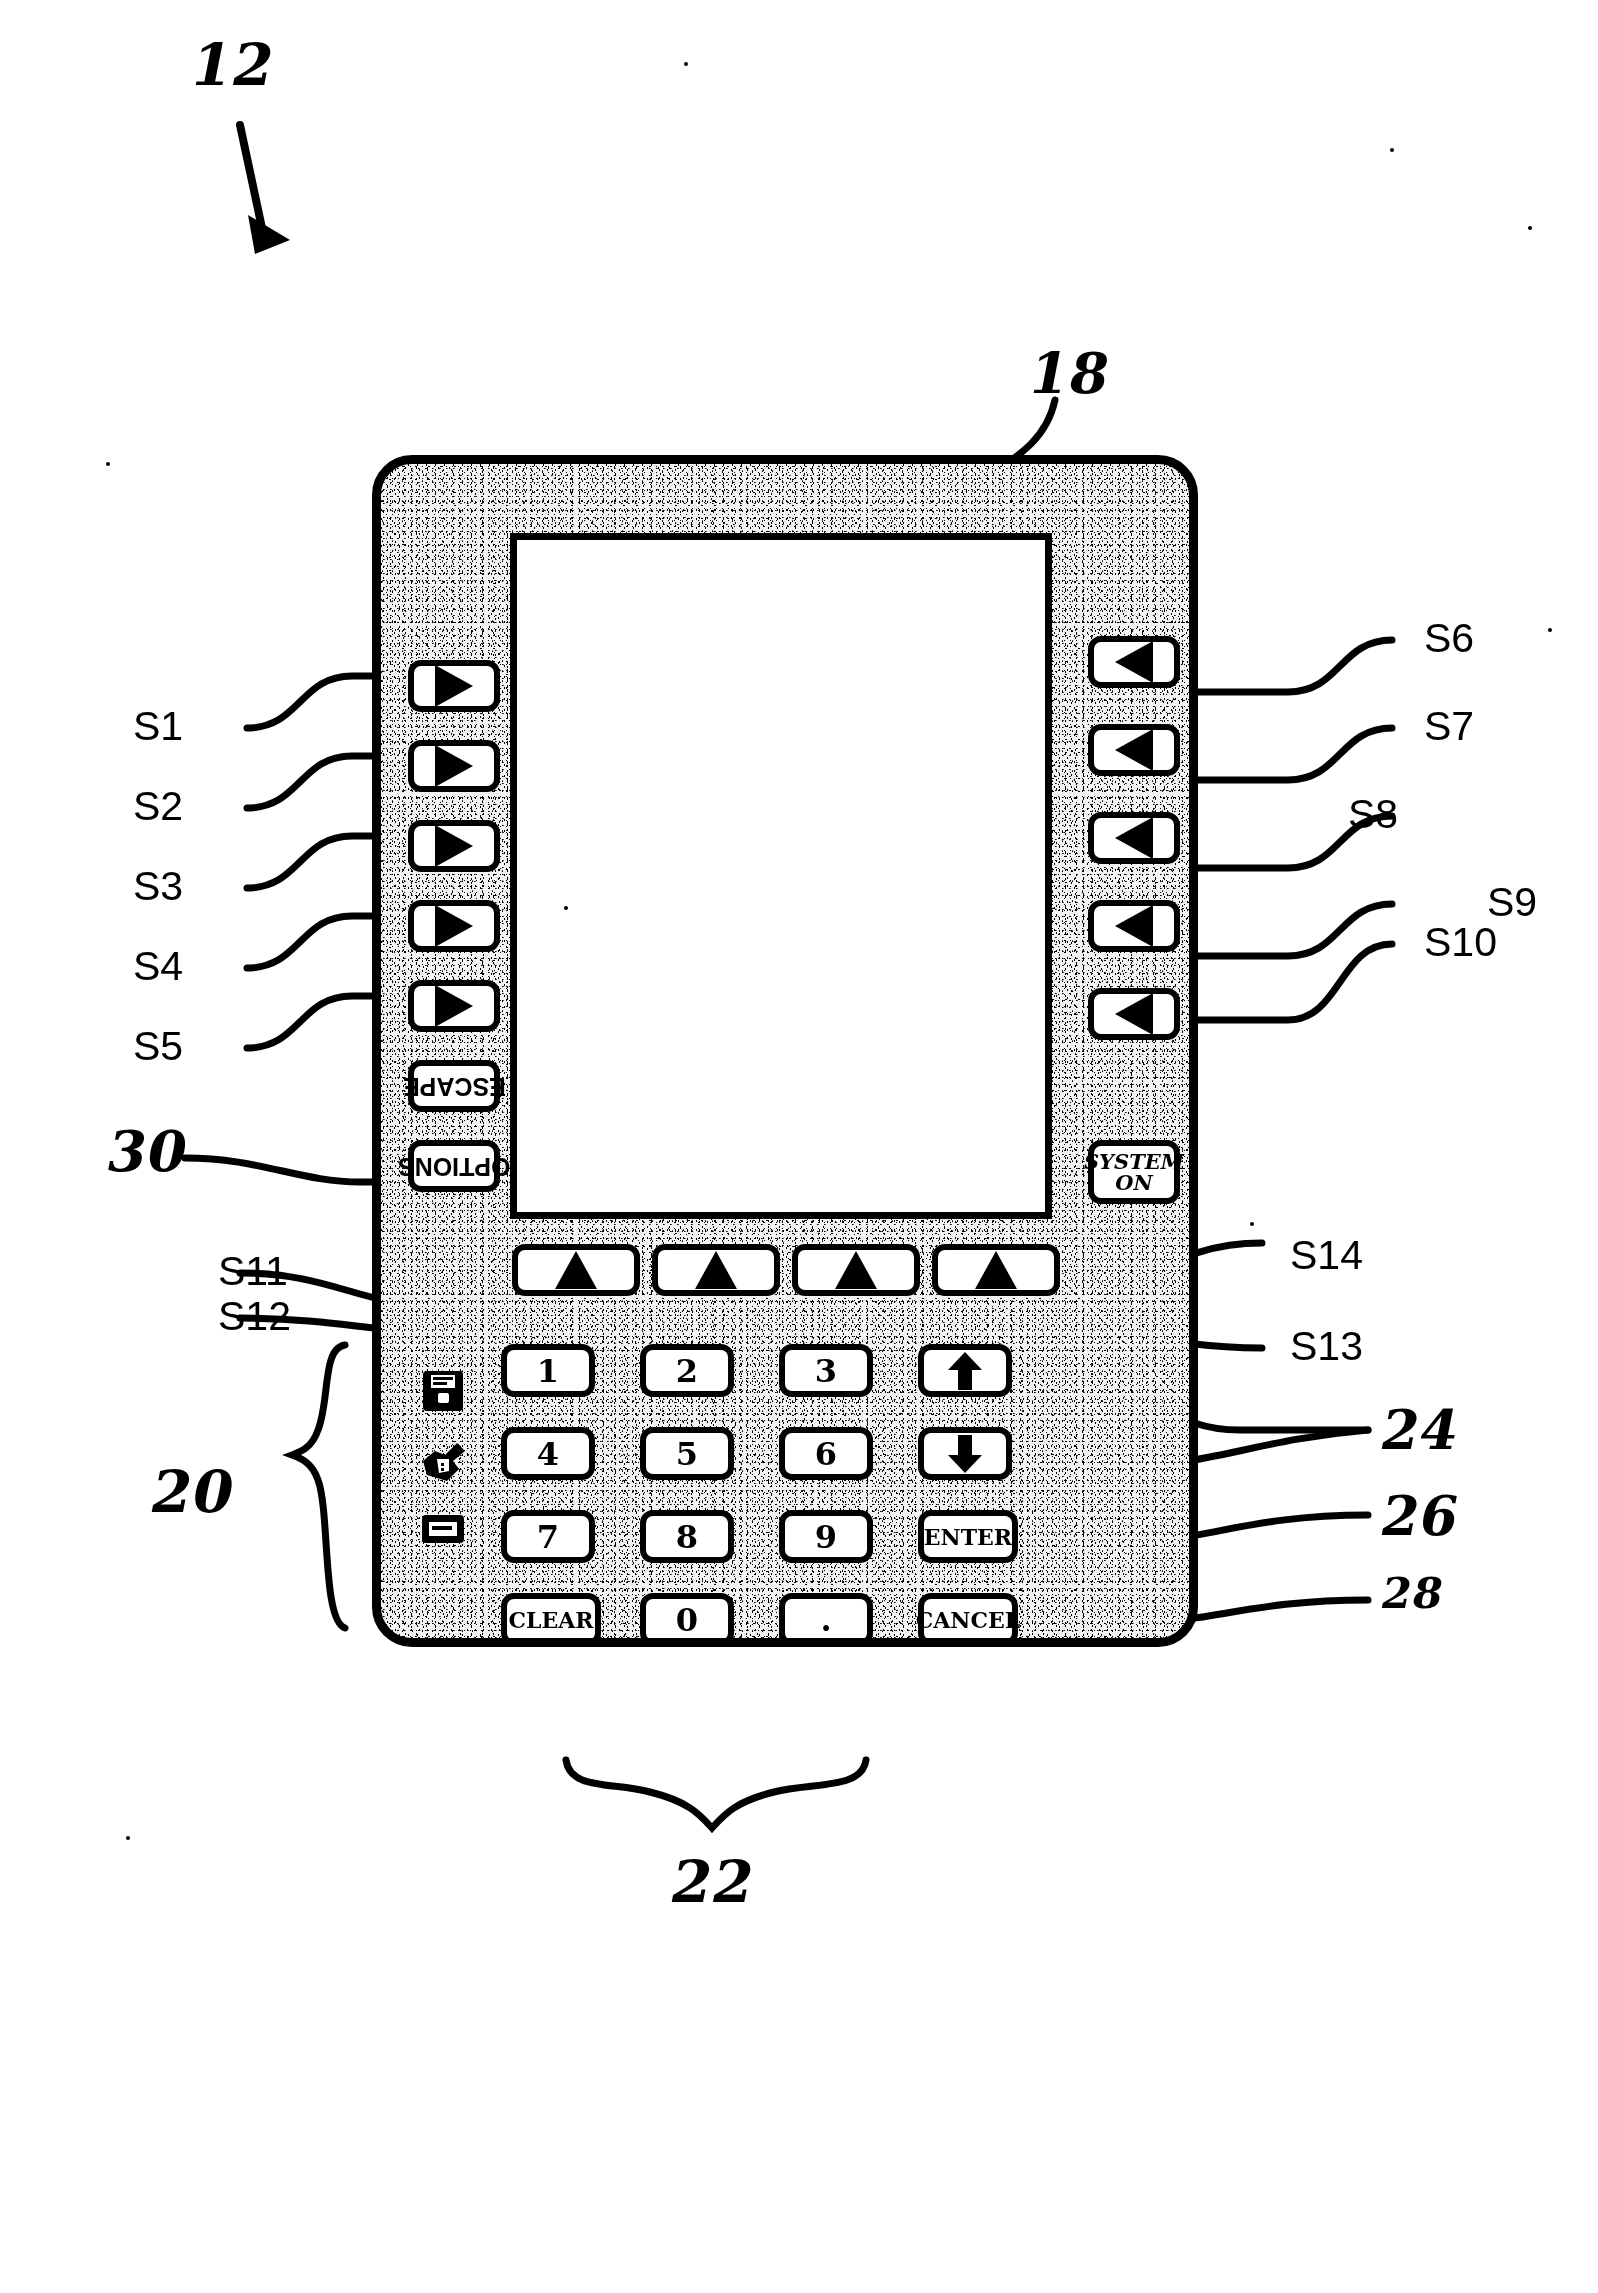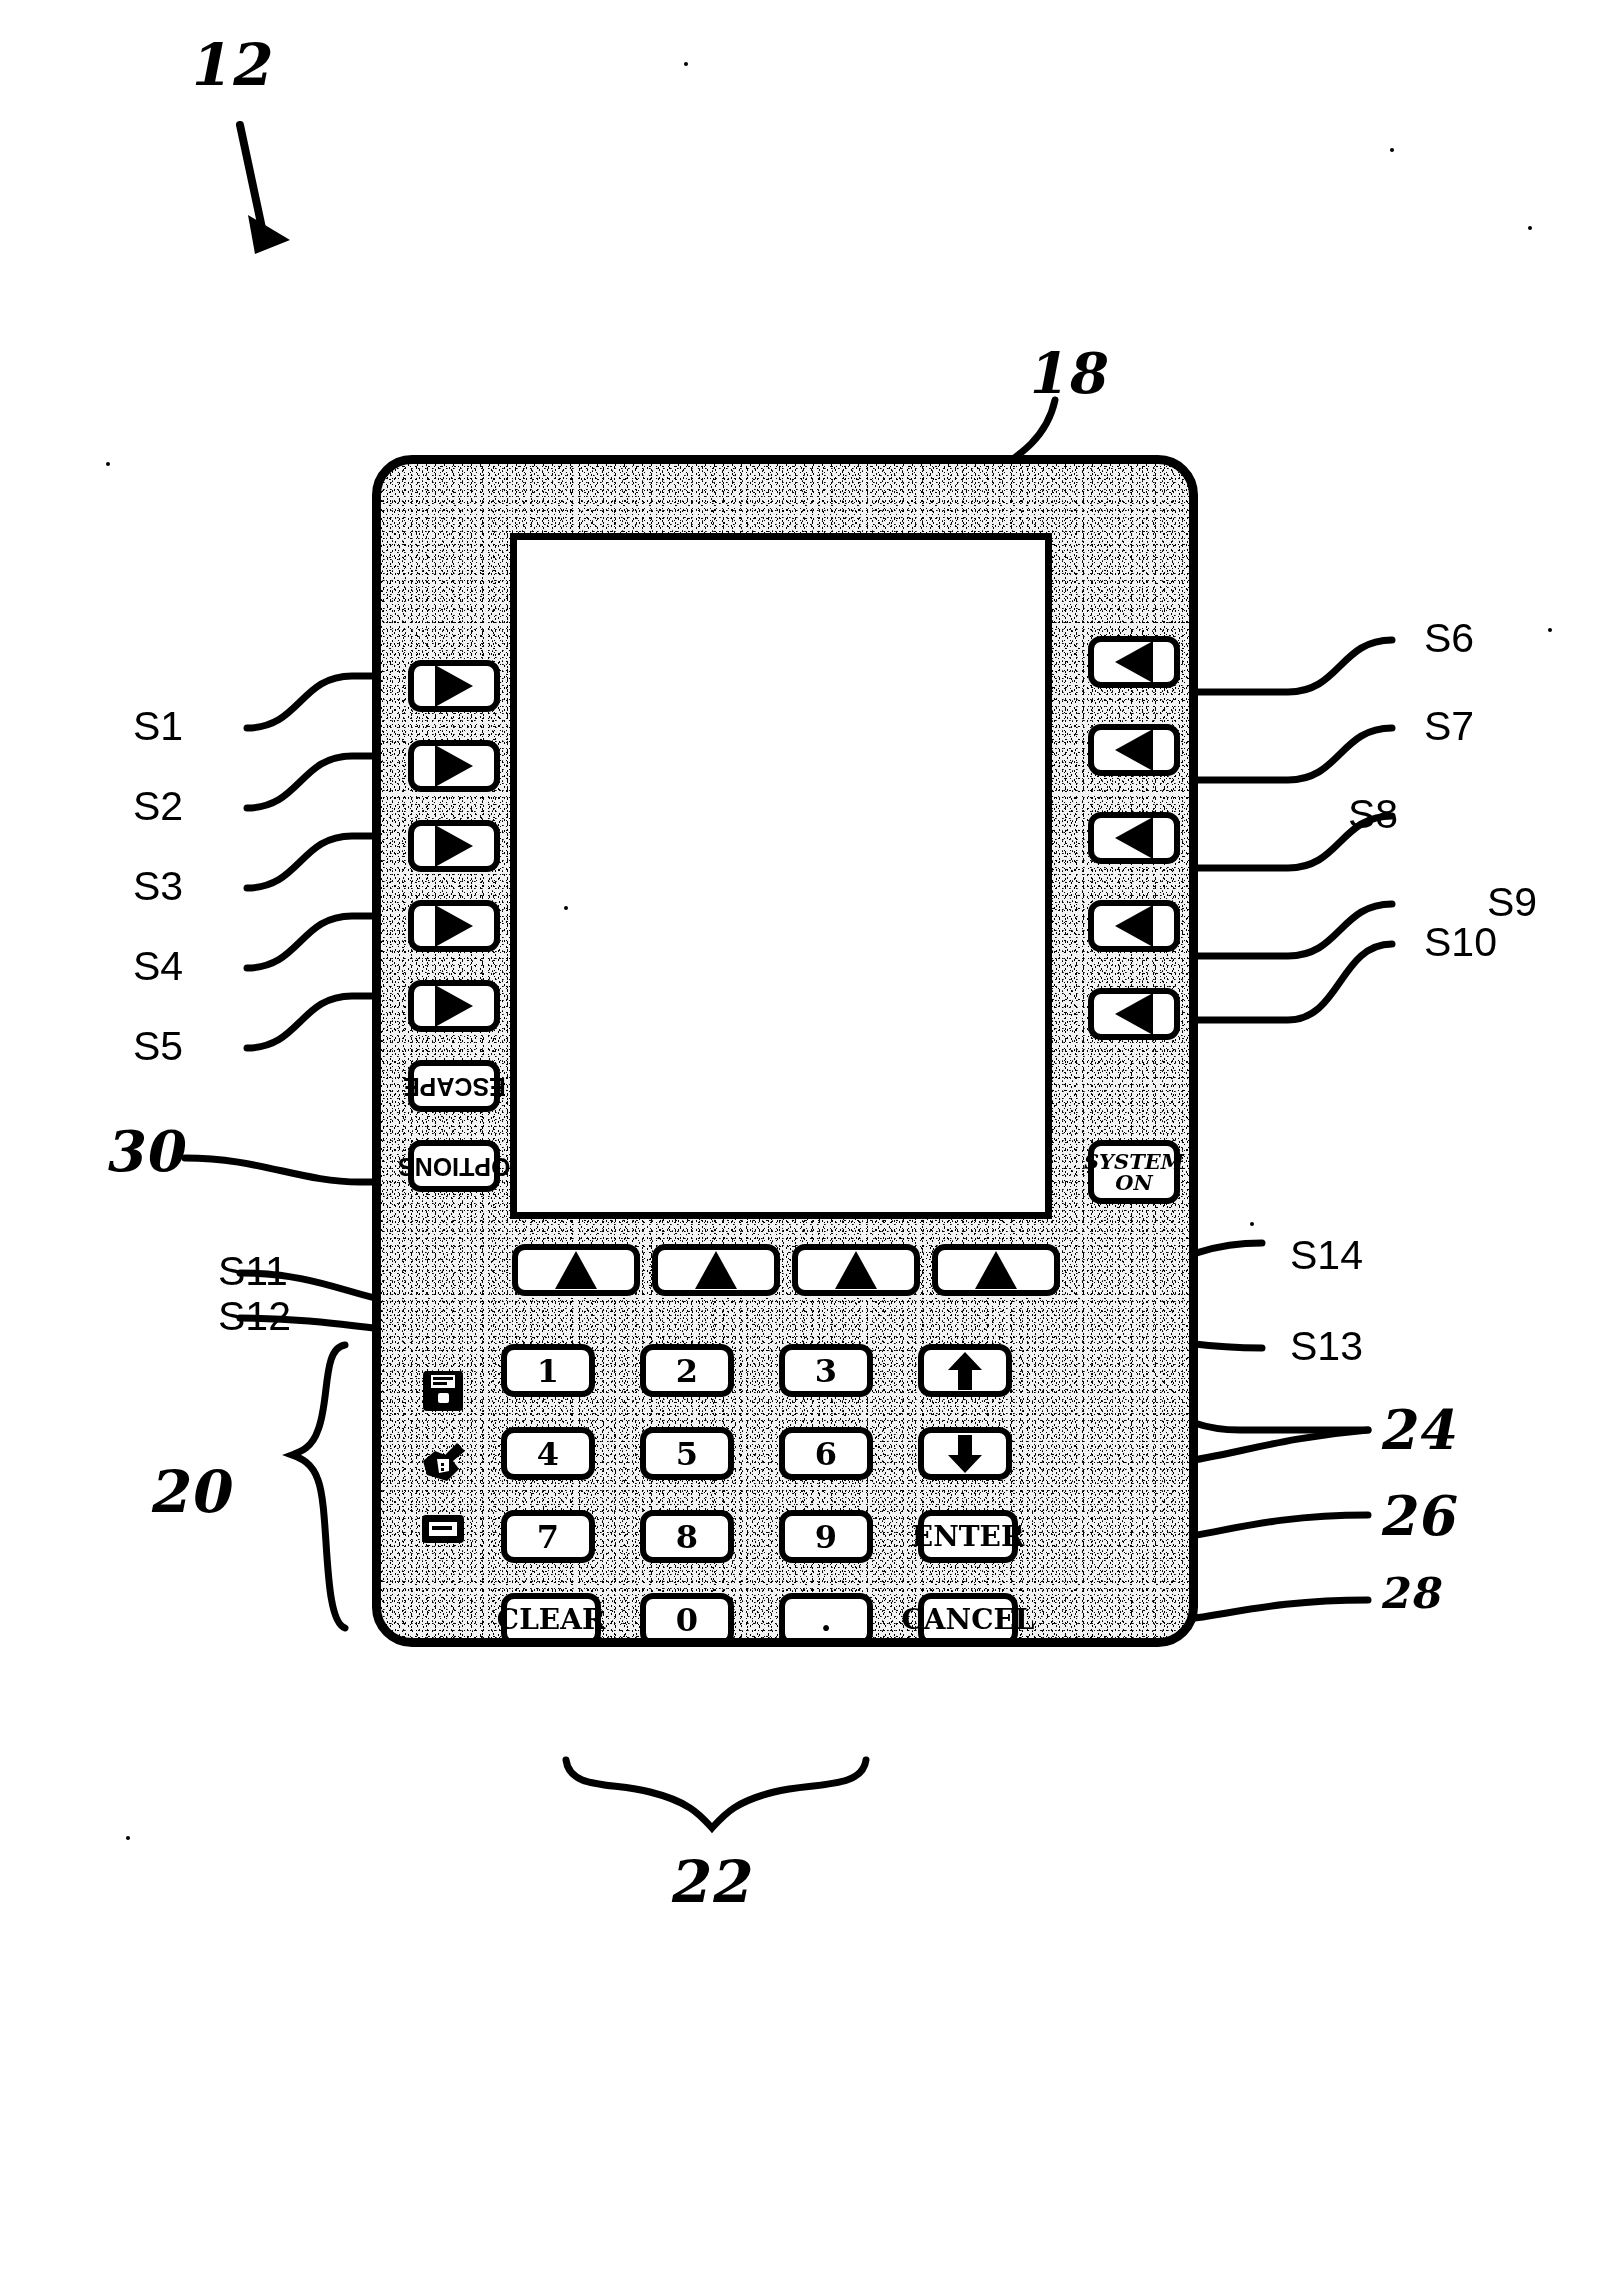--- a/index.html
+++ b/index.html
@@ -52,21 +52,21 @@
   .tri-l{width:0;height:0;border-top:21px solid transparent;
          border-bottom:21px solid transparent;border-right:38px solid #000;}
   .tri-u{width:0;height:0;border-left:21px solid transparent;
          border-right:21px solid transparent;border-bottom:38px solid #000;}
 
   
   .mirror{transform:scaleX(-1) scaleY(-1);display:inline-block;}
 
   
   .key.num{width:94px;height:53px;font-size:32px;font-family:"DejaVu Serif",serif;font-weight:700;}
-  .key.word{width:100px;height:53px;font-size:28px;font-family:"DejaVu Serif",serif;font-weight:700;letter-spacing:0px;text-align:right;}
+  .key.word{width:100px;height:53px;font-size:22px;font-family:"DejaVu Serif",serif;font-weight:700;letter-spacing:0px;text-align:right;}
 
   
   .key.arrowkey{width:94px;height:53px;}
 
   
   .key.sysn{width:92px;height:64px;flex-direction:column;line-height:1.0;
             font-family:"DejaVu Serif",serif;font-style:italic;font-weight:700;font-size:21px;}
 
   
   .pic{position:absolute;}

